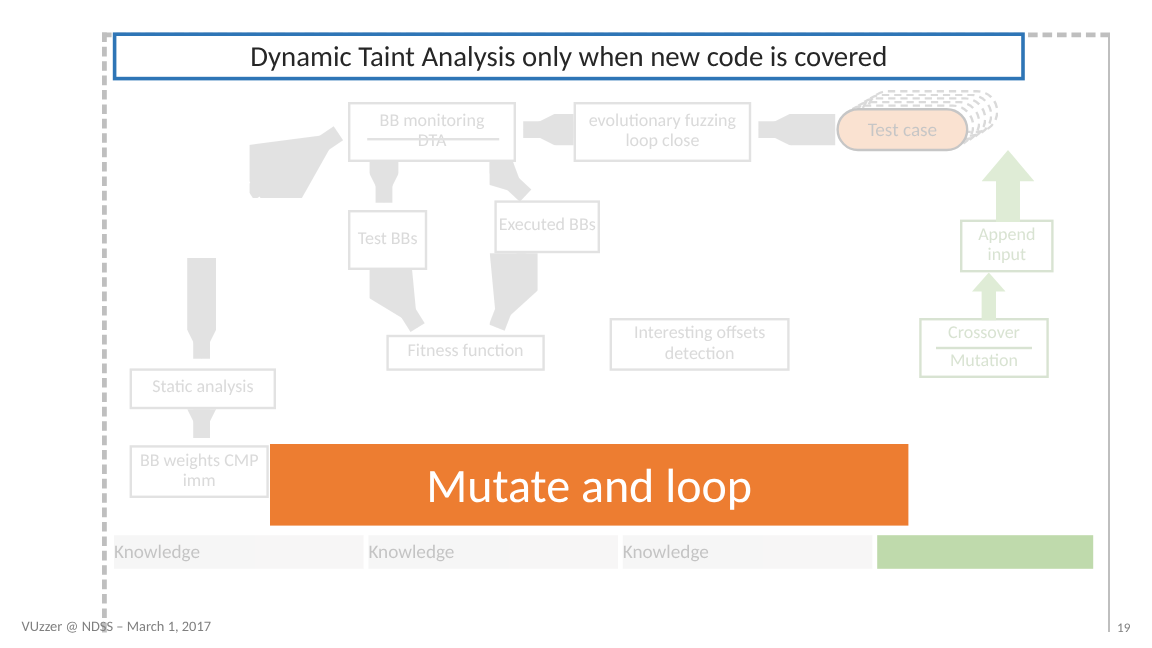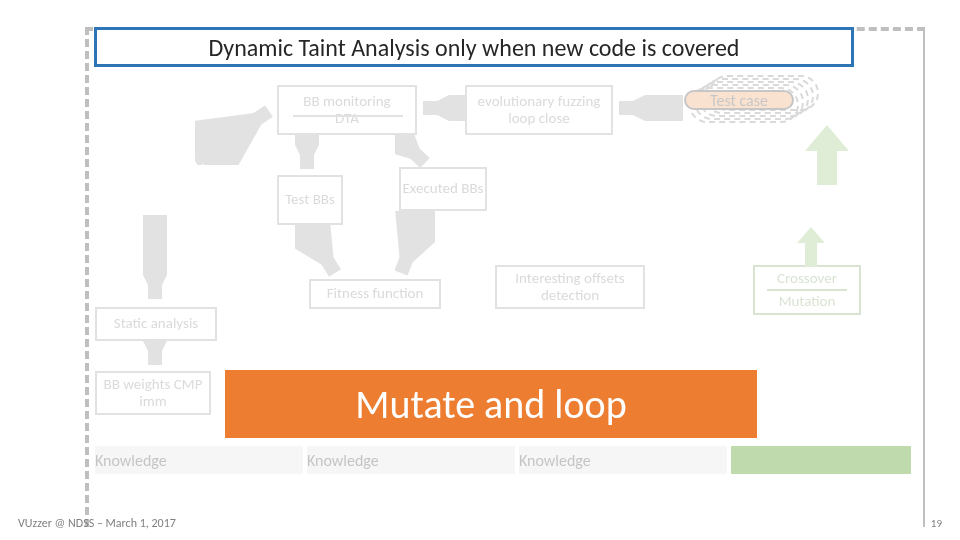--- a/index.html
+++ b/index.html
@@ -26,21 +26,21 @@
     width: 760px; height: 40px;
     background: #fff;
     border: 3px solid #2e75b6;
     display: flex; align-items: center; justify-content: center;
     font-size: 24px; color: #262626;
     z-index: 10;
   }
   
   .faded {
     position: absolute;
-    left: 95px; top: 75px;
+    left: 108px; top: 75px;
     width: 820px; height: 335px;
     opacity: 0.22;
   }
   .box {
     position: absolute;
     background: #fff;
     border: 2px solid #7f7f7f;
     display: flex; flex-direction: column;
     align-items: center; justify-content: center;
     font-size: 15px; color: #595959; text-align: center;
@@ -117,33 +117,36 @@
   <div class="box" style="left:370px;top:10px;width:148px;height:50px;">
     <span>evolutionary fuzzing loop close</span>
   </div>
 
   <div>
     <div class="stack-shadow" style="left:614px;top:0px;"></div>
     <div class="stack-shadow" style="left:609px;top:3px;"></div>
     <div class="stack-shadow" style="left:604px;top:6px;"></div>
     <div class="stack-shadow" style="left:599px;top:9px;"></div>
     <div class="stack-shadow" style="left:594px;top:12px;"></div>
-    <div class="test-case" style="left:589px;top:15px;width:110px;height:20px;">
+    <div class="test-case" style="left:589px;top:15px;width:110px;height:36px;">
       <span>Test case</span>
     </div>
   </div>
 
 
   <div class="box" style="left:182px;top:100px;width:66px;height:50px;">
     <span>Test BBs</span>
   </div>
   <div class="box" style="left:304px;top:92px;width:88px;height:44px;">
     <span>Executed BBs</span>
   </div>
 
+  <div class="green-box" style="left:692px;top:108px;width:78px;height:44px;">
+    <span>Append input</span>
+  </div>
 
   <div class="box" style="left:0px;top:232px;width:122px;height:34px;">
     <span>Static analysis</span>
   </div>
 
   <div class="box" style="left:214px;top:204px;width:132px;height:30px;">
     <span>Fitness function</span>
   </div>
 
   <div class="box" style="left:400px;top:190px;width:150px;height:44px;">

